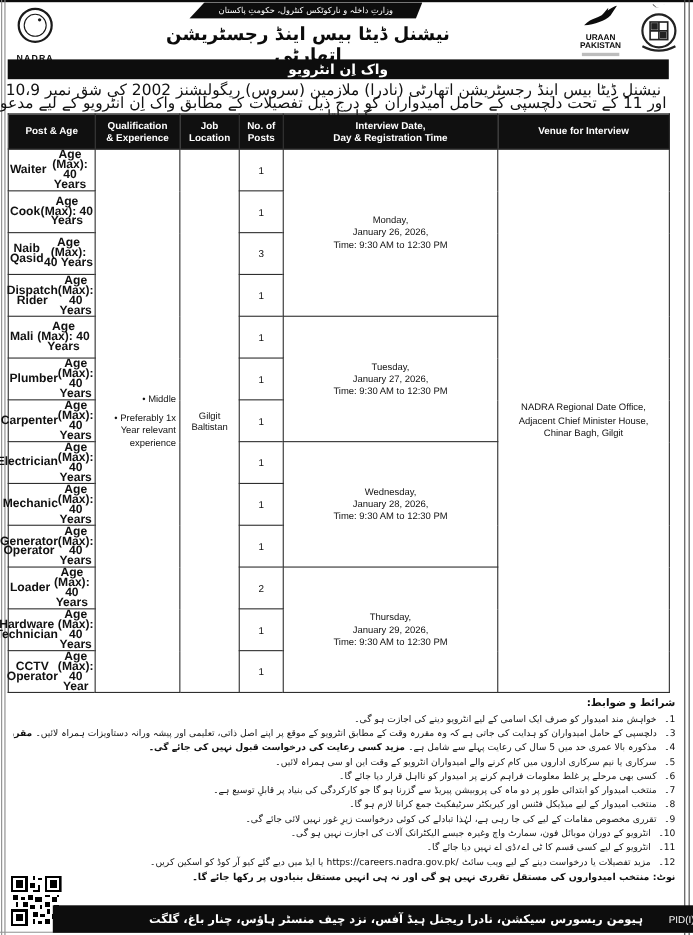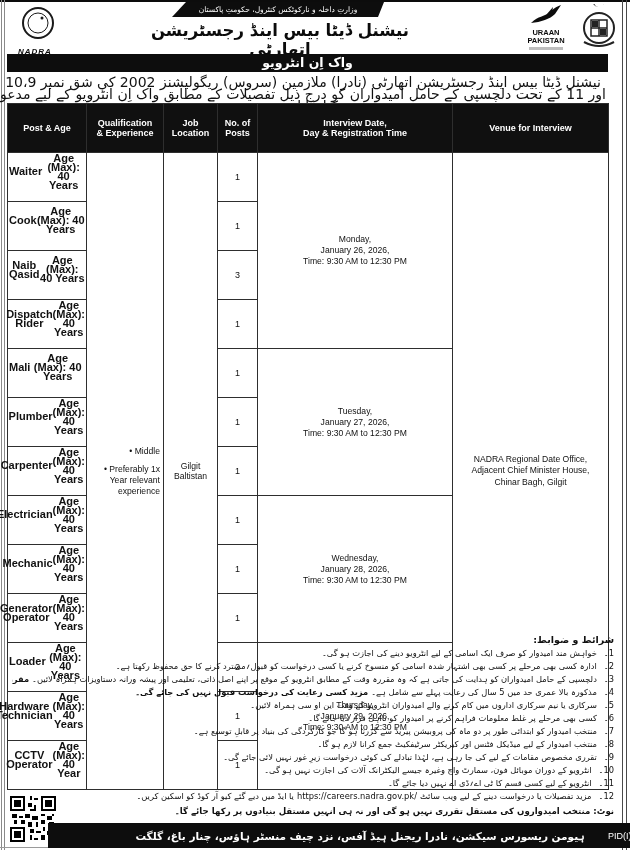--- a/index.html
+++ b/index.html
@@ -8,21 +8,21 @@
     position:relative; width:630px; height:850px; background:#ffffff;
     overflow:hidden; color:#111;
   }
   
   .topline{position:absolute;left:0;top:0;width:630px;height:2px;background:#0c0c0c;}
   .botline{position:absolute;left:0;top:847px;width:630px;height:1px;background:#9a9a9a;}
   .vline{position:absolute;top:0;height:850px;width:1px;background:#8a8a8a;}
   .vl1{left:1px;} .vl2{left:4px;} .vr1{left:622px;background:#4a4a4a;} .vr2{left:626px;background:#4a4a4a;}
 
   
-  .nadra-logo{position:absolute;left:18px;top:6px;width:56px;font-style:italic;}
+  .nadra-logo{position:absolute;left:4px;top:6px;width:56px;text-align:center;}
   .nadra-logo .word{font-size:8px;font-weight:bold;letter-spacing:1px;color:#0c0c0c;margin-top:1px;}
   .nadra-logo .tag{width:26px;height:3px;background:#222;margin:1px auto 0;}
   .ribbon{
     position:absolute;left:172px;top:2px;width:212px;height:15px;background:#0d0d0d;
     clip-path:polygon(14px 0, 100% 0, calc(100% - 6px) 100%, 0 100%);
     color:#fff;font-size:7.5px;line-height:15px;text-align:center;
     font-family:"DejaVu Sans",sans-serif;direction:rtl;
   }
   .urdu-title{
     position:absolute;left:140px;top:21px;width:280px;text-align:center;
@@ -48,21 +48,21 @@
   
   table.jobs{
     position:absolute;left:7px;top:103px;width:601px;
     border-collapse:collapse;table-layout:fixed;
   }
   table.jobs th, table.jobs td{border:1px solid #2e2e2e;}
   table.jobs th{
     background:#101010;color:#fff;font-size:9px;font-weight:bold;
     padding:3px 1px;white-space:pre-line;line-height:10.5px;height:28px;
   }
-  table.jobs tr{height:49px;}
+  table.jobs tr{height:32px;}
   td.post{padding:2px 1px;vertical-align:top;}
   .pc{height:33px;display:flex;flex-direction:row;justify-content:flex-end;
       align-items:center;font-size:11px;font-weight:bold;text-align:center;line-height:9px;}
   td.qual{vertical-align:middle;padding:2px 3px;font-size:8.6px;line-height:11px;}
   td.qual .bullet{margin:7px 0;text-align:right;}
   td.qual .bullet::before{content:"•  ";}
   td.loc{vertical-align:middle;text-align:center;font-size:8.6px;}
   td.num{vertical-align:middle;text-align:center;font-size:9px;}
   td.intv{vertical-align:middle;text-align:center;font-size:8.6px;line-height:11px;}
   td.intv span{display:block;}
@@ -313,21 +313,20 @@
             </div>
           </td>
         <td class="num">1</td>
       </tr>
     </tbody>
   </table>
 
   <div class="terms">
     <div class="thead">شرائط و ضوابط:</div>
     <div class="term"><span class="tnum">1۔</span><span class="ttext">خواہش مند امیدوار کو صرف ایک اسامی کے لیے انٹرویو دینے کی اجازت ہو گی۔</span></div>
-    <div class="term"><span class="tnum">2۔</span><span class="ttext">ادارہ کسی بھی مرحلے پر کسی بھی اشتہار شدہ اسامی کو منسوخ کرنے یا کسی درخواست کو قبول؍مسترد کرنے کا حق محفوظ رکھتا ہے۔</span></div>
     <div class="term"><span class="tnum">3۔</span><span class="ttext">دلچسپی کے حامل امیدواران کو ہدایت کی جاتی ہے کہ وہ مقررہ وقت کے مطابق انٹرویو کے موقع پر اپنے اصل ذاتی، تعلیمی اور پیشہ ورانہ دستاویزات ہمراہ لائیں۔</span><span class="tbold">مقررہ وقت کے بعد کوئی بھی درخواست زیرِ غور نہیں لائی جائے گی۔</span></div>
     <div class="term"><span class="tnum">4۔</span><span class="ttext">مذکورہ بالا عمری حد میں 5 سال کی رعایت پہلے سے شامل ہے۔</span><span class="tbold">مزید کسی رعایت کی درخواست قبول نہیں کی جائے گی۔</span></div>
     <div class="term"><span class="tnum">5۔</span><span class="ttext">سرکاری یا نیم سرکاری اداروں میں کام کرنے والے امیدواران انٹرویو کے وقت این او سی ہمراہ لائیں۔</span></div>
     <div class="term"><span class="tnum">6۔</span><span class="ttext">کسی بھی مرحلے پر غلط معلومات فراہم کرنے پر امیدوار کو نااہل قرار دیا جائے گا۔</span></div>
     <div class="term"><span class="tnum">7۔</span><span class="ttext">منتخب امیدوار کو ابتدائی طور پر دو ماہ کی پروبیشن پیریڈ سے گزرنا ہو گا جو کارکردگی کی بنیاد پر قابلِ توسیع ہے۔</span></div>
     <div class="term"><span class="tnum">8۔</span><span class="ttext">منتخب امیدوار کے لیے میڈیکل فٹنس اور کیریکٹر سرٹیفکیٹ جمع کرانا لازم ہو گا۔</span></div>
     <div class="term"><span class="tnum">9۔</span><span class="ttext">تقرری مخصوص مقامات کے لیے کی جا رہی ہے، لہٰذا تبادلے کی کوئی درخواست زیرِ غور نہیں لائی جائے گی۔</span></div>
     <div class="term"><span class="tnum">10۔</span><span class="ttext">انٹرویو کے دوران موبائل فون، سمارٹ واچ وغیرہ جیسے الیکٹرانک آلات کی اجازت نہیں ہو گی۔</span></div>
     <div class="term"><span class="tnum">11۔</span><span class="ttext">انٹرویو کے لیے کسی قسم کا ٹی اے؍ڈی اے نہیں دیا جائے گا۔</span></div>
     <div class="term"><span class="tnum">12۔</span><span class="ttext">مزید تفصیلات یا درخواست دینے کے لیے ویب سائٹ</span><span class="turl">https://careers.nadra.gov.pk/</span><span class="ttext">یا ایڈ میں دیے گئے کیو آر کوڈ کو اسکین کریں۔</span></div>

